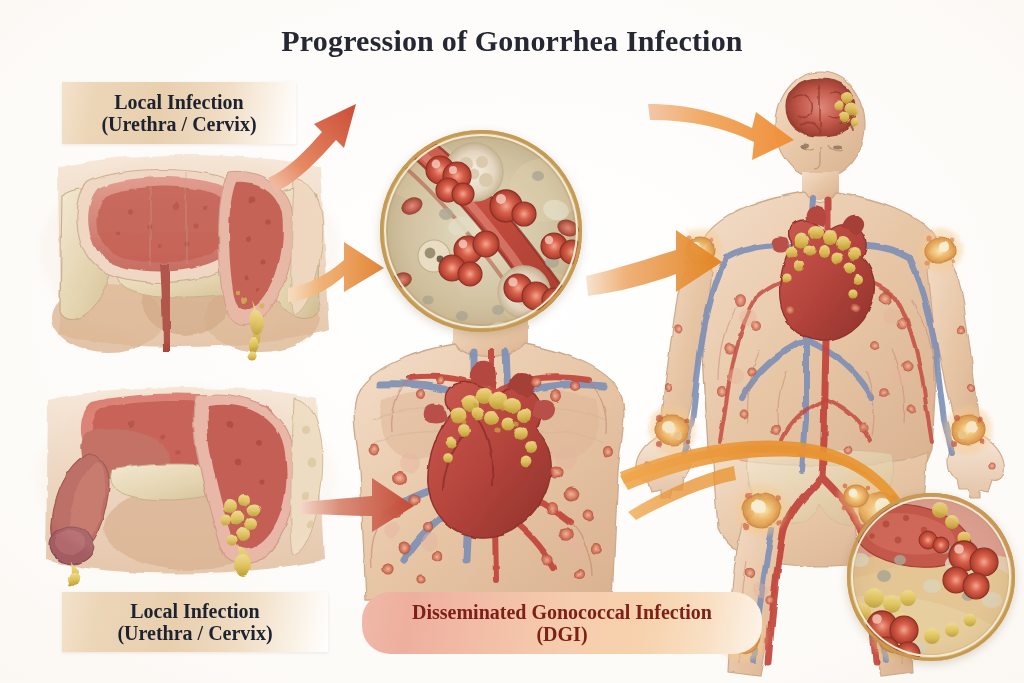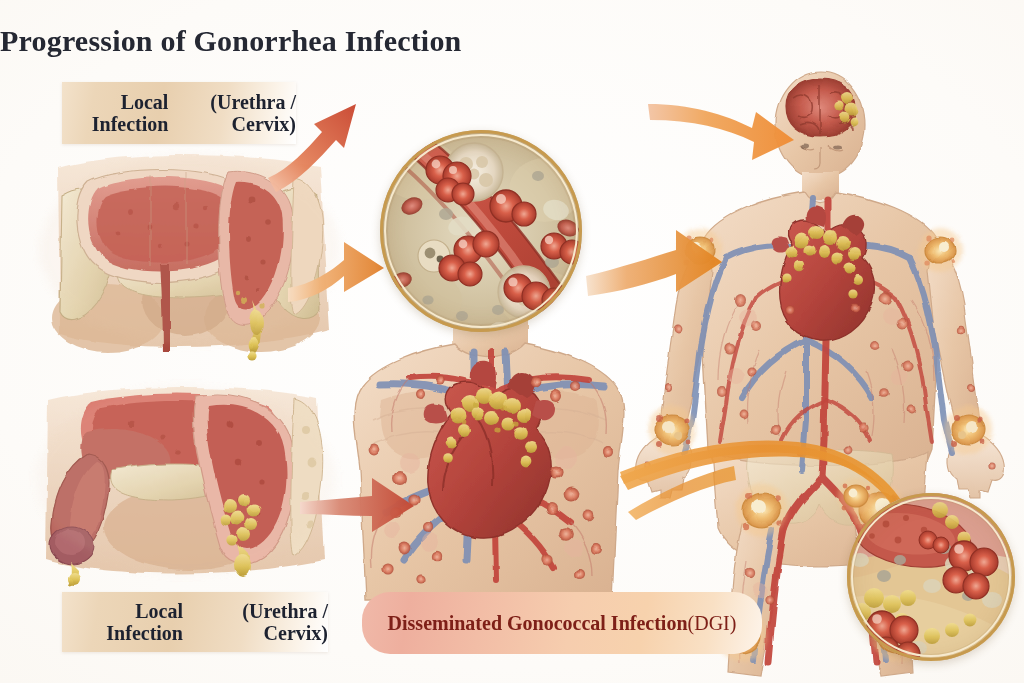--- a/index.html
+++ b/index.html
@@ -15,30 +15,31 @@
     width: 1024px; height: 683px;
     background:
       radial-gradient(ellipse 900px 600px at 50% 45%, #ffffff 0%, #fdfbf8 60%, #faf6f0 100%);
     overflow: hidden;
   }
   .abs { position: absolute; }
 
   
   #title {
     left: 0; top: 24px; width: 1024px;
+    text-align: center;
     font-size: 30px;
     font-weight: 700;
     letter-spacing: .2px;
     color: #252833;
     font-family: "Liberation Serif", "DejaVu Serif", serif;
   }
 
   
   .plaque {
-    display: flex; flex-direction: row;
+    display: flex; flex-direction: column;
     align-items: center; justify-content: center;
     text-align: right; line-height: 1.12;
   }
   .plaque .l1 { font-weight: 700; }
   .plaque .l2 { font-weight: 700; }
 
   .plaque-tan {
     background:
       linear-gradient(100deg, #f3e2cb 0%, #ecd6b8 14%, #e8cfae 42%, #f0ddc4 68%, #fbf3e8 88%, #ffffff 100%);
     color: #1d2230;
@@ -927,16 +928,16 @@
   </div>
 
 
   <div class="abs plaque plaque-tan" style="left:62px; top:592px; width:266px; height:60px; font-size:20px;">
     <span class="l1">Local Infection</span>
     <span class="l2">(Urethra / Cervix)</span>
   </div>
 
   <div class="abs plaque plaque-pink" style="left:362px; top:592px; width:400px; height:62px; font-size:20px; font-weight:700;border-radius:28px;">
     <span class="l1">Disseminated Gonococcal Infection</span>
-    <span class="l2" style="font-weight:400;">(DGI)</span>
+    <span class="l2" style="font-weight:700;">(DGI)</span>
   </div>
 
 </div>
 
 </body></html>

